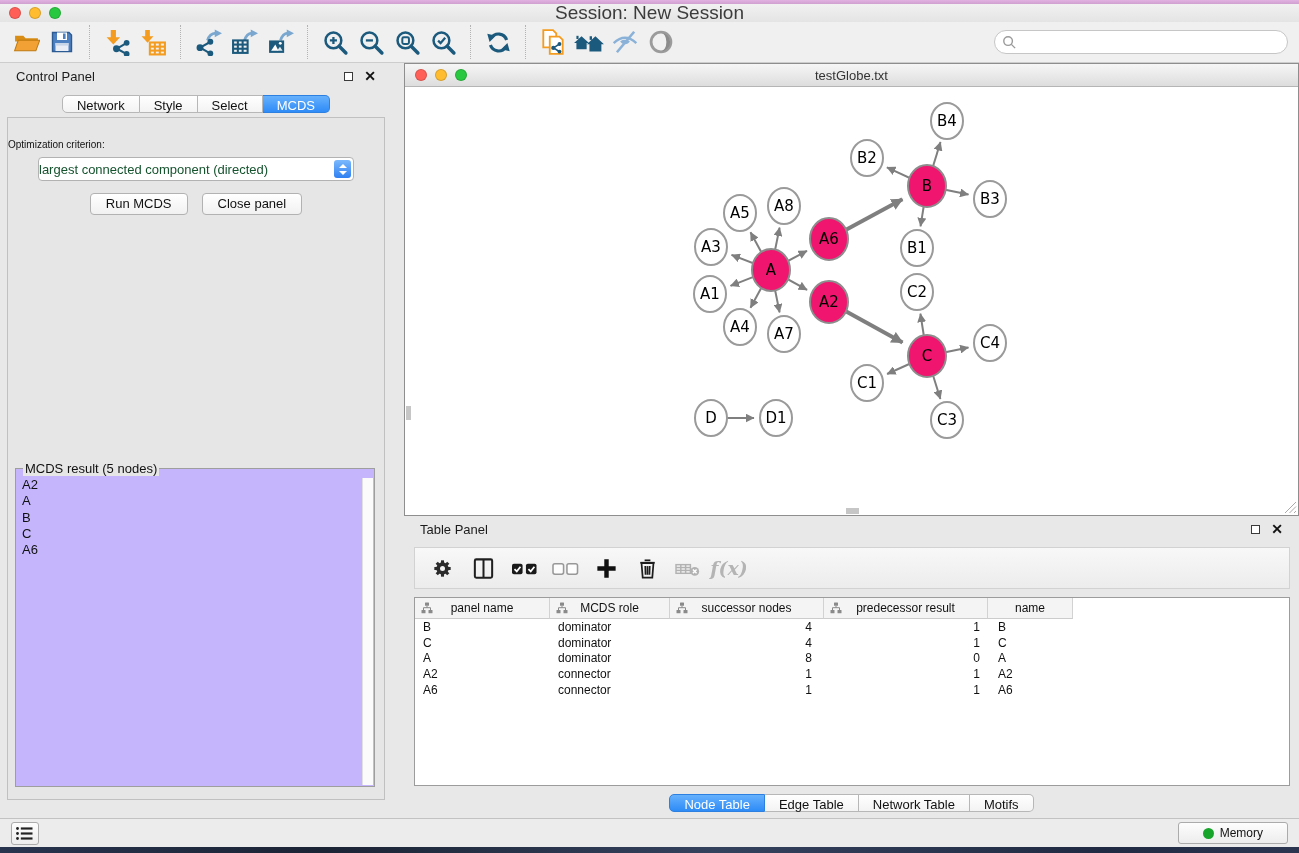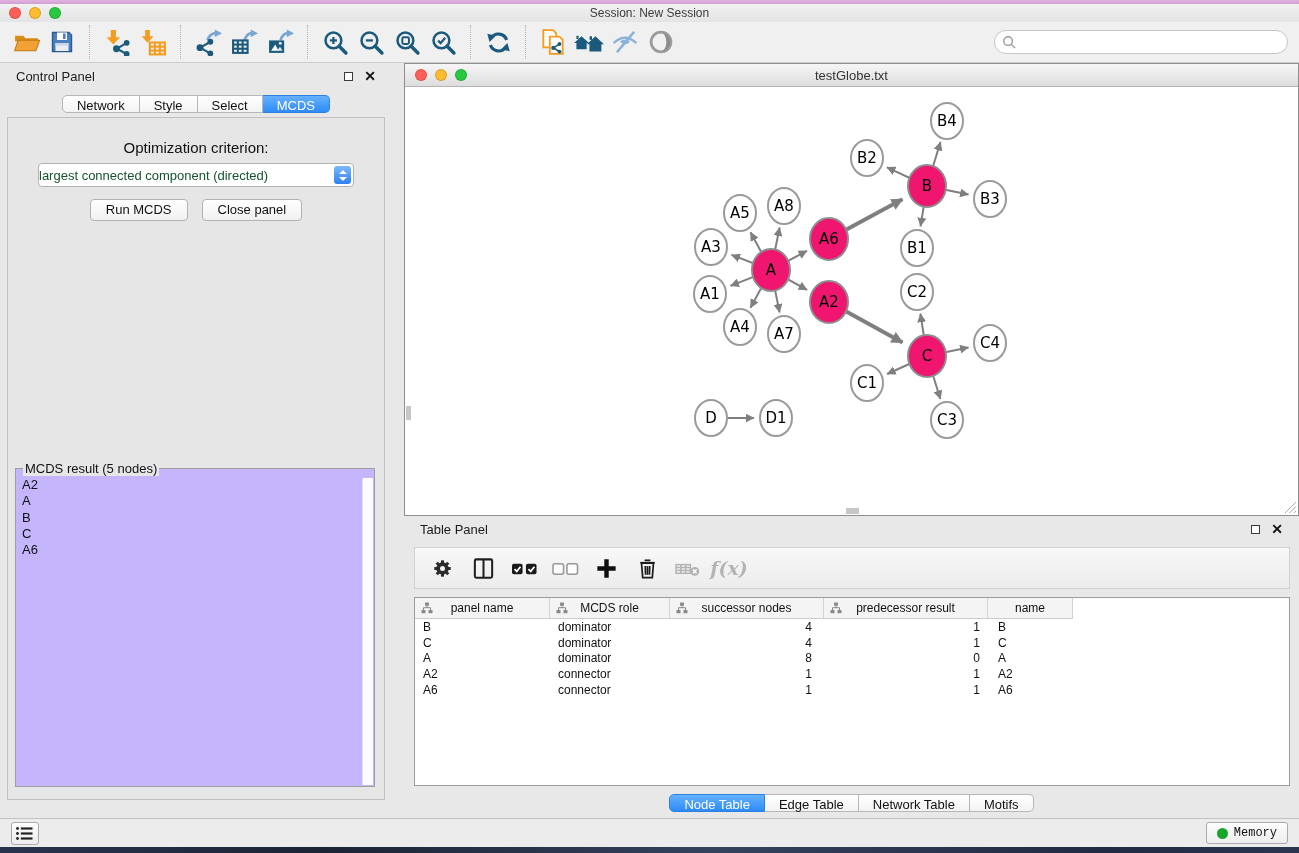--- a/index.html
+++ b/index.html
@@ -9,21 +9,21 @@
 
   
   .top-accent { position:absolute; top:0; left:0; right:0; height:4px;
                 background:linear-gradient(#e2b3e2,#cfa0d0); }
   .titlebar { position:absolute; top:4px; left:0; right:0; height:18px;
               background:linear-gradient(#f1f1f1,#e4e4e4);
               display:flex; align-items:center; }
   .traffic { display:flex; gap:8px; position:absolute; left:9px; top:3px; }
   .tl { width:12px; height:12px; border-radius:50%; border:1px solid rgba(0,0,0,.15); }
   .tl.red{background:#ff5f57}.tl.yellow{background:#febc2e}.tl.green{background:#28c840}
-  .title-text { width:100%; text-align:center; font-size:12px; color:#3c3c3c; }
+  .title-text { width:100%; text-align:center; font-size:19px; color:#3c3c3c; }
 
   
   .toolbar { position:absolute; top:22px; left:0; right:0; height:41px; background:#f0f0f0;
              border-bottom:1px solid #cdcdcd; display:flex; align-items:center; padding-left:8px; }
   .tbtn { width:32px; height:32px; margin:0 2px; display:flex; align-items:center; justify-content:center; }
   .tsep { height:34px; border-left:1px dotted #b3b3b3; margin:0 9px; }
   .search-wrap { margin-left:auto; margin-right:11px; width:294px; height:24px; background:#fff;
                  border:1px solid #c6c6c6; border-radius:13px; display:flex; align-items:center; padding:0 7px; }
   .search-wrap input { border:none; outline:none; flex:1; font-size:13px; background:transparent;
                        font-family:"Liberation Sans",sans-serif; }
@@ -42,21 +42,21 @@
   .seg-tabs { display:flex; justify-content:center; }
   .cp-tabs { position:absolute; top:32px; left:0; right:0; }
   .tab { height:18px; line-height:20px; padding:0 14px; font-size:13px;
          background:linear-gradient(#ffffff,#f3f3f3); border:1px solid #b7b7b7; border-left:none; color:#111; }
   .tab:first-child { border-left:1px solid #b7b7b7; border-radius:5px 0 0 5px; }
   .tab:last-child { border-radius:0 5px 5px 0; }
   .tab.selected { background:linear-gradient(#66b1fd,#2e8bf7); color:#fff; border-color:#2d7fe0; }
 
   .cp-content { position:absolute; top:54px; left:7px; right:7px; bottom:8px;
                 border:1px solid #c0c0c0; background:#e6e6e6; }
-  .opt-label { text-align:center; margin-top:21px; font-size:15px; color:#111; }
+  .opt-label { margin-top:21px; font-size:10px; color:#111; }
   .select-box { margin:7px auto 0; width:316px; height:24px; background:#fff; border:1px solid #b2b2b2;
                 border-radius:4px; display:flex; align-items:center; padding-left:0; position:relative;
                 font-size:13px; color:#14532d; }
   .spinner { position:absolute; right:2px; top:2px; width:17px; height:18px; border-radius:3px;
              background:linear-gradient(#7cb9fd,#2f80f2); display:flex; flex-direction:column;
              align-items:center; justify-content:center; gap:3px; }
   .chev-up { width:0;height:0;border-left:4px solid transparent;border-right:4px solid transparent;border-bottom:4px solid #fff; }
   .chev-dn { width:0;height:0;border-left:4px solid transparent;border-right:4px solid transparent;border-top:4px solid #fff; }
   .cp-buttons { display:flex; justify-content:center; gap:14px; margin-top:12px; }
   .btn { height:22px; line-height:20px; padding:0 15px; font-size:13px; color:#111;
@@ -98,21 +98,21 @@
   .td { overflow:hidden; white-space:nowrap; }
   .tp-tabs { position:absolute; bottom:6px; left:0; right:0; }
 
   
   .statusbar { position:absolute; top:818px; left:0; right:0; height:29px; background:#ececec;
                border-top:1px solid #c2c2c2; display:flex; align-items:center; padding:0 11px; }
   .list-btn { width:28px; height:23px; border:1px solid #ababab; border-radius:3px;
               background:linear-gradient(#fdfdfd,#ededed); display:flex; align-items:center; justify-content:center; }
   .memory-btn { margin-left:auto; height:22px; border:1px solid #ababab; border-radius:3px;
                 background:linear-gradient(#fdfdfd,#ededed); display:flex; align-items:center; gap:6px;
-                padding:0 10px; font-size:12px; color:#111;font-family:Liberation Mono, monospace; }
+                padding:0 24px; font-size:12px; color:#111; }
   .mem-dot { width:11px; height:11px; border-radius:50%; background:#18a52c; }
   .desktop-strip { position:absolute; top:847px; left:0; right:0; height:6px;
                    background:linear-gradient(90deg,#28334e,#1b2435 25%,#35425e 55%,#202a42 85%,#2b3550); }
 </style>
 </head>
 <body>
 
 <div class="app">
 
   <div class="top-accent"></div>

